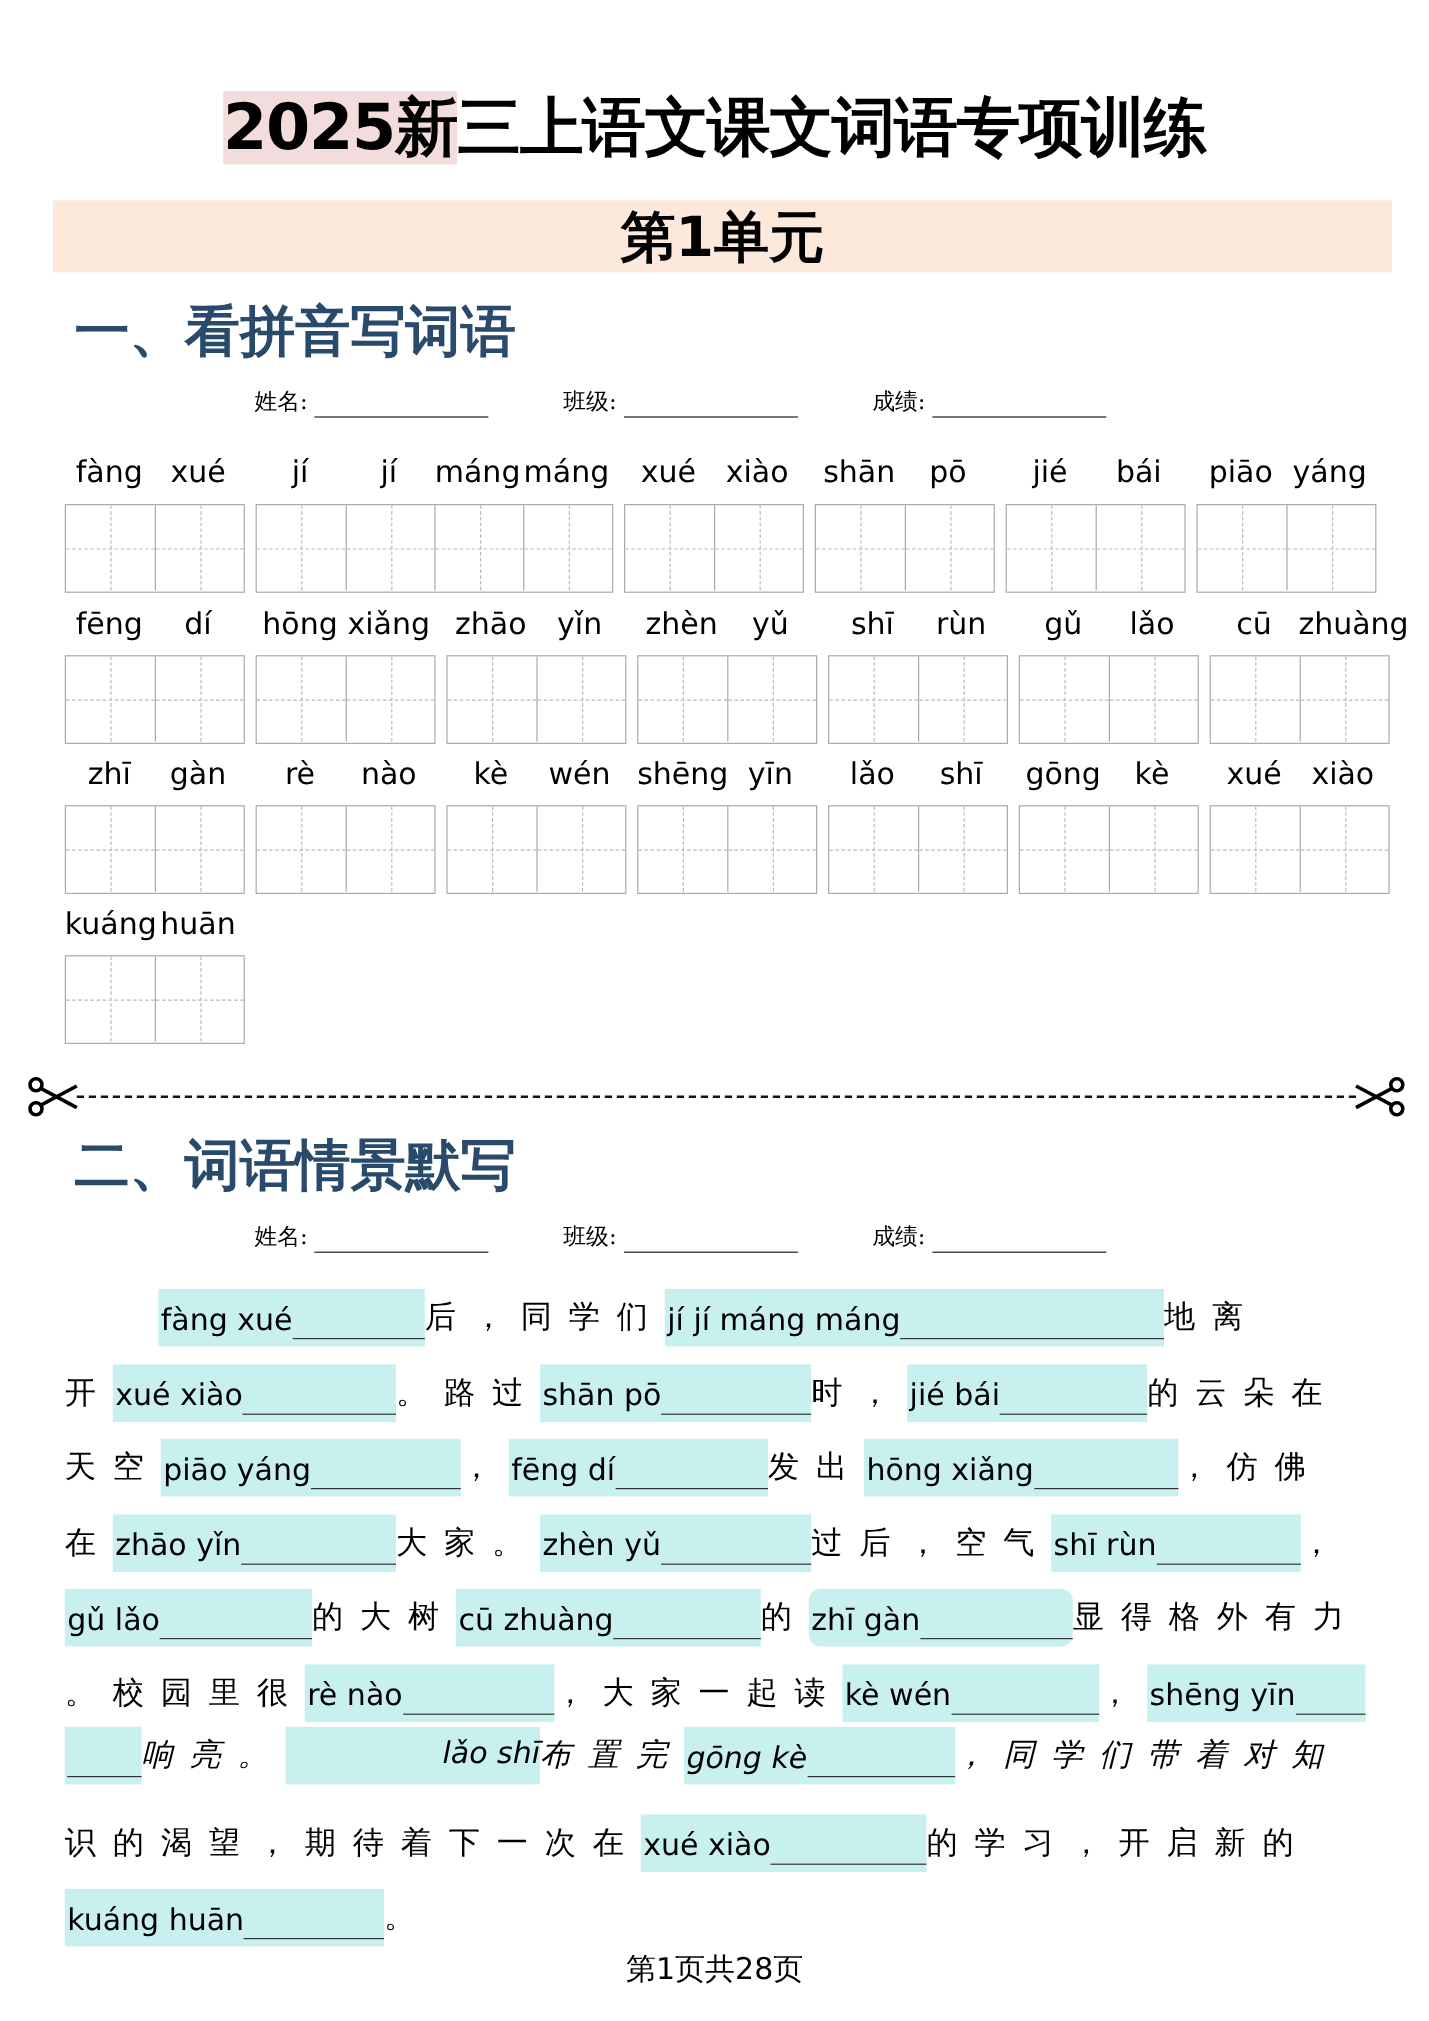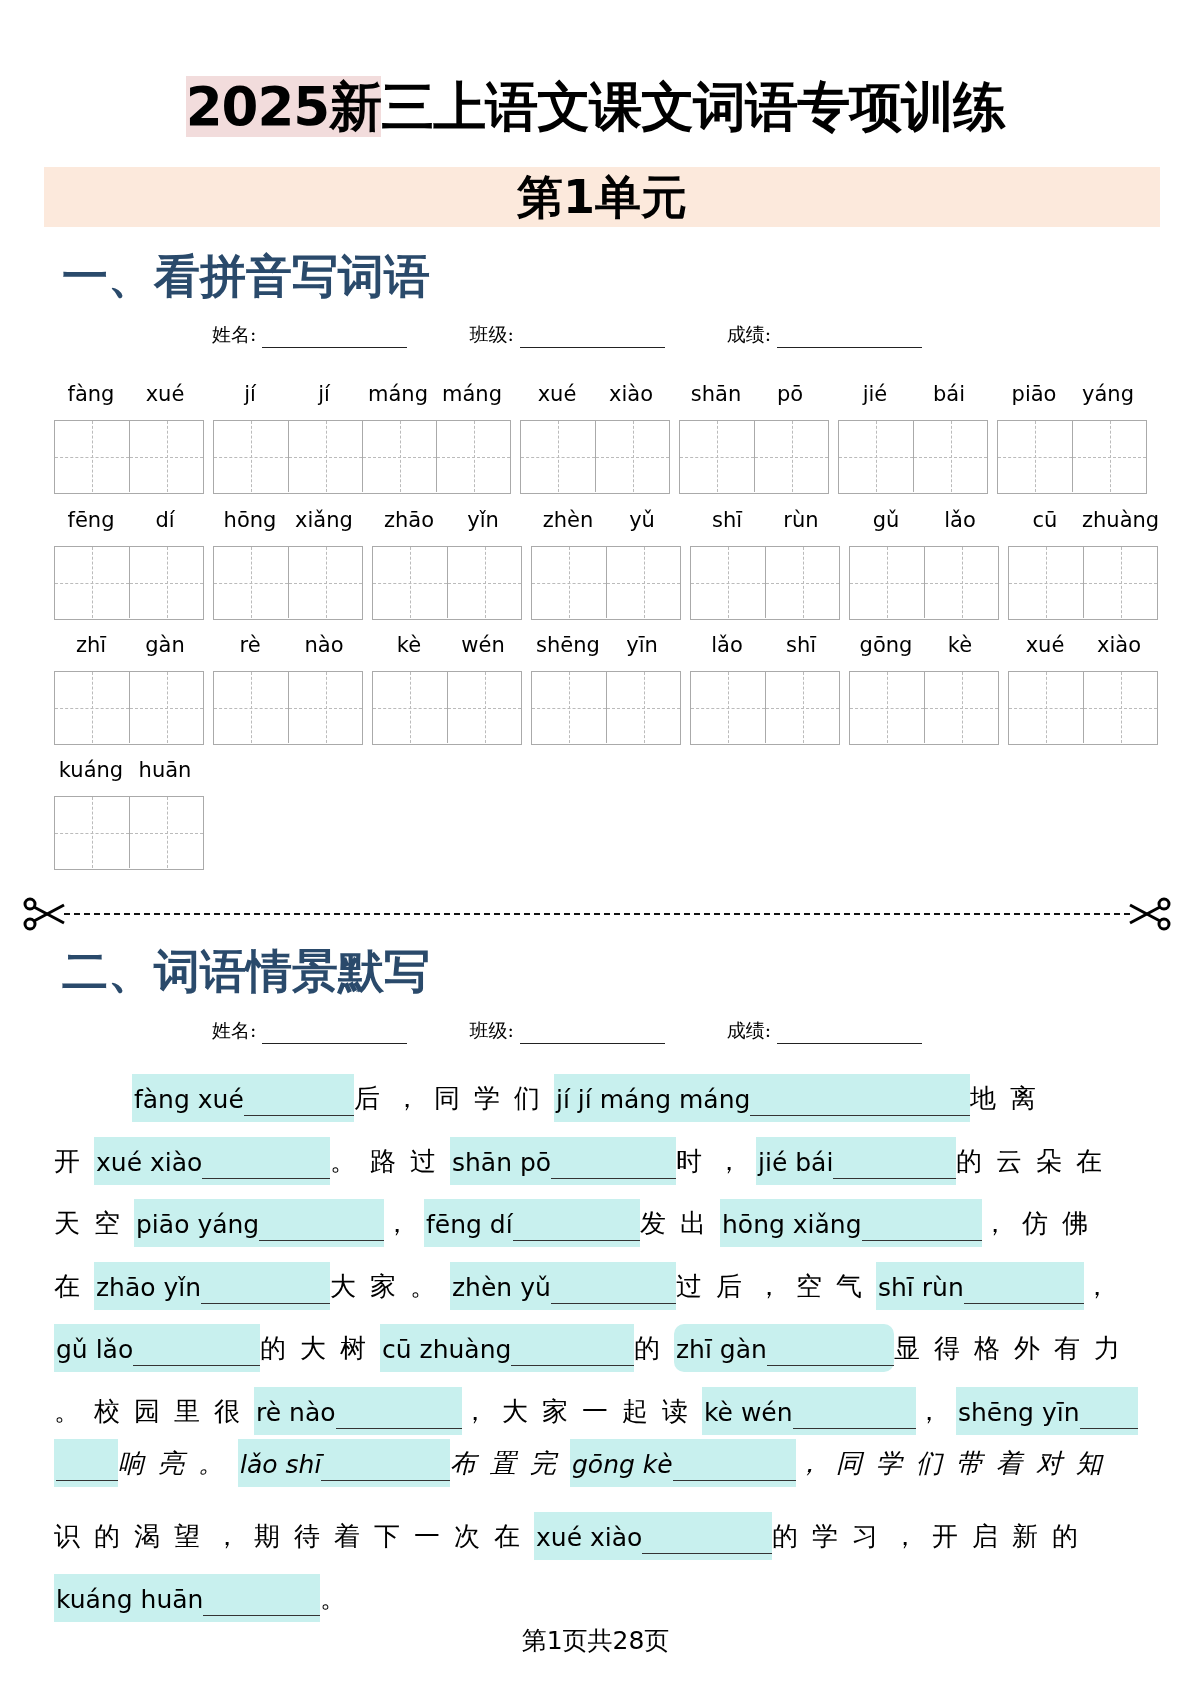--- a/index.html
+++ b/index.html
@@ -27,21 +27,21 @@
   .info-line {
     position: absolute; left: 212px; font-family: "DejaVu Serif", serif; font-size: 19px;
     display: flex; align-items: flex-end; white-space: nowrap;
   }
   .info-item { display: flex; align-items: flex-end; margin-right: 62px; }
   .info-blank { display: inline-block; width: 145px; border-bottom: 1.5px solid #222; height: 20px; margin-left: 6px; }
 
   .grid-row { position: absolute; left: 54px; height: 150px; }
   .word-group { position: absolute; top: 0; }
   .pinyin-row { position: absolute; top: 0; left: 0; height: 40px; display: flex; }
-  .pinyin { width: 74px; text-align: center; font-size: 21px; line-height: 40px; white-space: nowrap; }
+  .pinyin { width: 74px; text-align: center; font-size: 25px; line-height: 40px; white-space: nowrap; }
   .boxes { position: absolute; top: 46px; left: 0; height: 74px; display: flex; border: 1.5px solid #aaa; }
   .cell { width: 74px; height: 71px; position: relative; }
   .cell + .cell { border-left: 1.5px solid #aaa; }
   .cell::before { content: ""; position: absolute; left: 50%; top: 0; bottom: 0; border-left: 1px dashed #bbb; }
   .cell::after { content: ""; position: absolute; top: 50%; left: 0; right: 0; border-top: 1px dashed #bbb; }
 
   .cut-line { position: absolute; left: 22px; top: 896px; width: 1150px; height: 36px; }
   .cut-line .dash { position: absolute; left: 42px; right: 42px; top: 17px; border-top: 2.5px dashed #111; }
   .scissors { position: absolute; top: 0; width: 44px; height: 36px; }
 
@@ -438,21 +438,21 @@
         <span class="py">shēng yīn</span>
         <span class="ul" style="flex: 1 1 0%;"></span>
       </span>
     </div>
     <div class="pline" style="top: 365px; font-style: italic;">
       <span class="blank" style="width: 64px;">
         <span class="py"></span>
         <span class="ul" style="flex: 1 1 0%;"></span>
       </span>
       <span class="cn">响亮。</span>
-      <span class="blank" style="width: 212px;">
+      <span class="blank" style="width: 212px; flex-direction: column;">
         <span class="py">lǎo shī</span>
         <span class="ul" style="flex: 1 1 0%;"></span>
       </span>
       <span class="cn">布置完</span>
       <span class="blank" style="width: 226px;">
         <span class="py">gōng kè</span>
         <span class="ul" style="flex: 1 1 0%;"></span>
       </span>
       <span class="cn">，同学们带着对知</span>
     </div>

